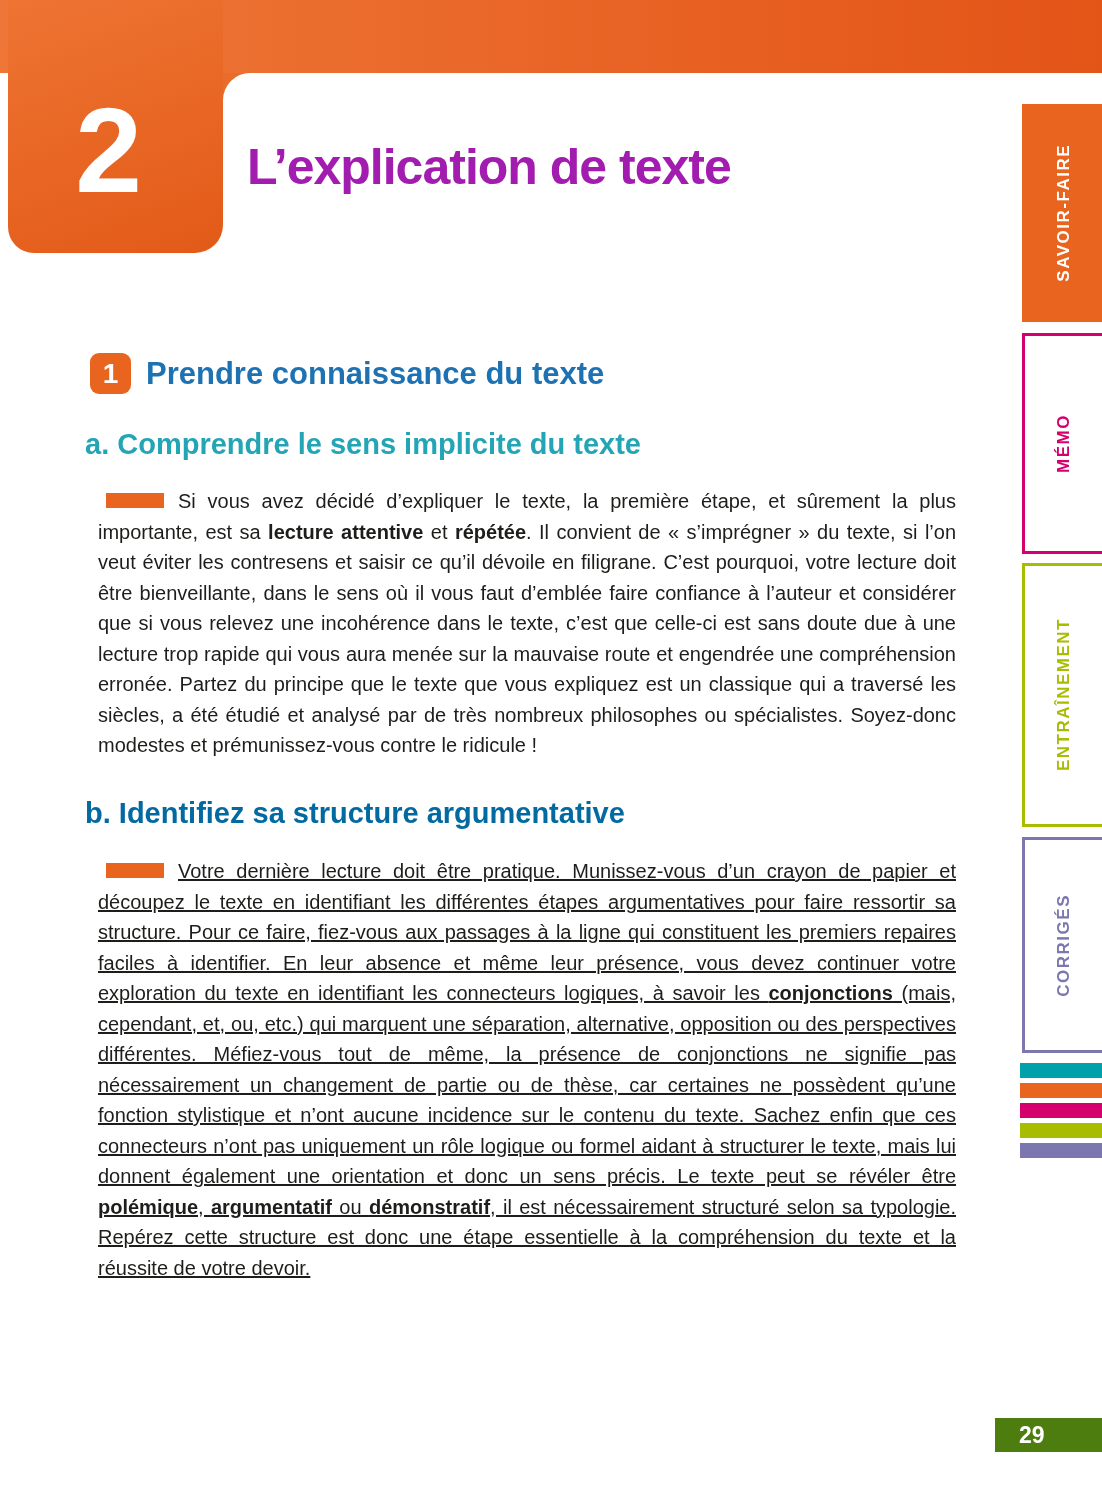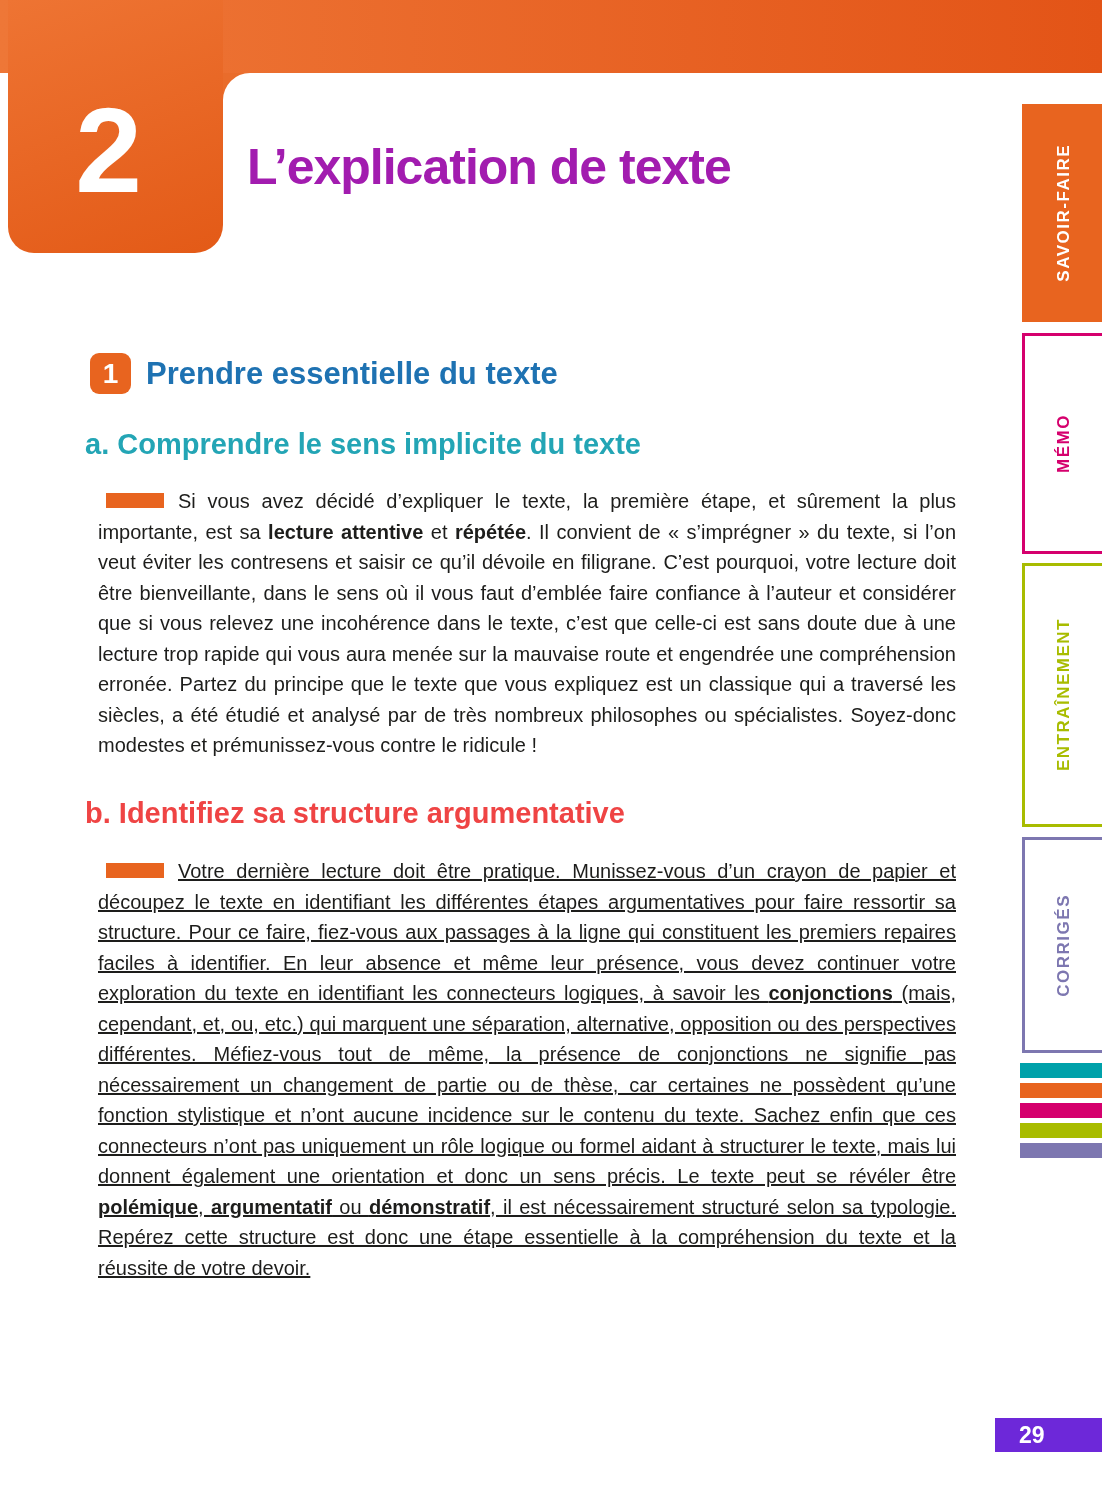--- a/index.html
+++ b/index.html
@@ -114,27 +114,27 @@
   <div class="top-band"></div>
   <div class="chapter-box">
     <div class="chapter-number">2</div>
   </div>
   <div class="notch-bg"></div>
   <div class="notch-white"></div>
   <div class="chapter-title">L’explication de texte</div>
 
   <div class="h1-row">
     <div class="h1-badge" style="background-color: rgb(232, 100, 31);">1</div>
-    <div class="h1-title" style="color: rgb(30, 114, 178);">Prendre essentielle du texte</div>
+    <div class="h1-title" style="color: rgb(30, 114, 178);">Prendre connaissance du texte</div>
   </div>
 
   <div class="h2 h2a" style="color: rgb(35, 165, 181);">a. Comprendre le sens implicite du texte</div>
   <p class="para para-a"><span class="bullet" style="background-color: rgb(232, 100, 31);"></span><span><span>Si vous avez décidé d’expliquer le texte, la première étape, et sûrement la plus importante, est sa </span><span class="b">lecture attentive</span><span> et </span><span class="b">répétée</span><span>. Il convient de « s’imprégner » du texte, si l’on veut éviter les contresens et saisir ce qu’il dévoile en filigrane. C’est pourquoi, votre lecture doit être bienveillante, dans le sens où il vous faut d’emblée faire confiance à l’auteur et considérer que si vous relevez une incohérence dans le texte, c’est que celle-ci est sans doute due à une lecture trop rapide qui vous aura menée sur la mauvaise route et engendrée une compréhension erronée. Partez du principe que le texte que vous expliquez est un classique qui a traversé les siècles, a été étudié et analysé par de très nombreux philosophes ou spécialistes. Soyez-donc modestes et prémunissez-vous contre le ridicule !</span></span></p>
 
-  <div class="h2 h2b" style="color: #ef4444;">b. Identifiez sa structure argumentative</div>
+  <div class="h2 h2b" style="color: #0369a1;">b. Identifiez sa structure argumentative</div>
   <p class="para para-b"><span class="bullet" style="background-color: rgb(232, 100, 31);"></span><span><span>Votre dernière lecture doit être pratique. Munissez-vous d’un crayon de papier et découpez le texte en identifiant les différentes étapes argumentatives pour faire ressortir sa structure. Pour ce faire, fiez-vous aux passages à la ligne qui constituent les premiers repaires faciles à identifier. En leur absence et même leur présence, vous devez continuer votre exploration du texte en identifiant les connecteurs logiques, à savoir les </span><span class="b">conjonctions</span><span> (mais, cependant, et, ou, etc.) qui marquent une séparation, alternative, opposition ou des perspectives différentes. Méfiez-vous tout de même, la présence de conjonctions ne signifie pas nécessairement un changement de partie ou de thèse, car certaines ne possèdent qu’une fonction stylistique et n’ont aucune incidence sur le contenu du texte. Sachez enfin que ces connecteurs n’ont pas uniquement un rôle logique ou formel aidant à structurer le texte, mais lui donnent également une orientation et donc un sens précis. Le texte peut se révéler être </span><span class="b">polémique</span><span>, </span><span class="b">argumentatif</span><span> ou </span><span class="b">démonstratif</span><span>, il est nécessairement structuré selon sa typologie. Repérez cette structure est donc une étape essentielle à la compréhension du texte et la réussite de votre devoir.</span></span></p>
 
   <div class="tab tab-savoir" style="background-color: rgb(232, 100, 31);">
     <span style="color:#ffffff">SAVOIR-FAIRE</span>
   </div>
   <div class="tab tab-memo" style="border-color: rgb(213, 0, 109);">
     <span style="color: rgb(213, 0, 109);">MÉMO</span>
   </div>
   <div class="tab tab-entrainement" style="border-color: rgb(168, 188, 0);">
     <span style="color: rgb(168, 188, 0);">ENTRAÎNEMENT</span>
@@ -142,15 +142,15 @@
   <div class="tab tab-corriges" style="border-color: rgb(125, 119, 176);">
     <span style="color: rgb(125, 119, 176);">CORRIGÉS</span>
   </div>
 
   <div class="color-bar" style="top: 1063px; background-color: rgb(0, 161, 170);"></div>
   <div class="color-bar" style="top: 1083px; background-color: rgb(232, 100, 31);"></div>
   <div class="color-bar" style="top: 1103px; background-color: rgb(213, 0, 109);"></div>
   <div class="color-bar" style="top: 1123px; background-color: rgb(168, 188, 0);"></div>
   <div class="color-bar" style="top: 1143px; background-color: rgb(125, 119, 176);"></div>
 
-  <div class="page-num" style="background-color: #6d28d9;">29</div>
+  <div class="page-num" style="background-color: #4d7c0f;">29</div>
 
 </div>
 
 </body></html>

